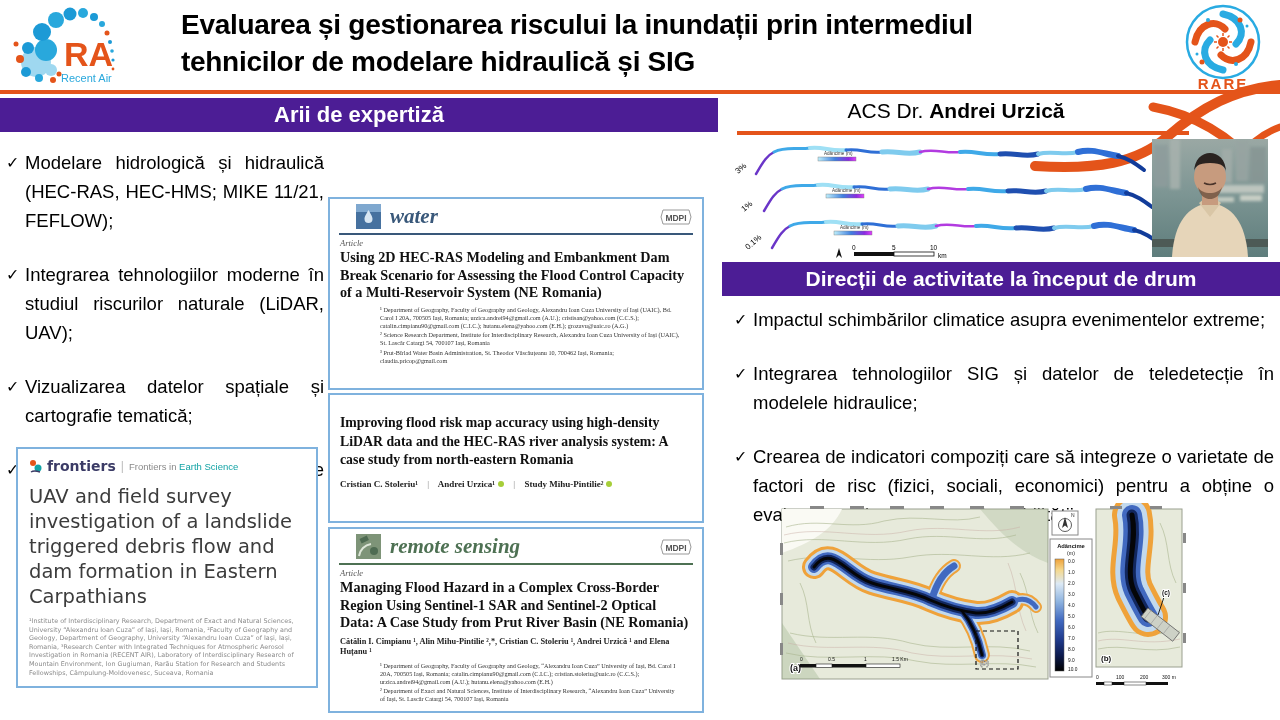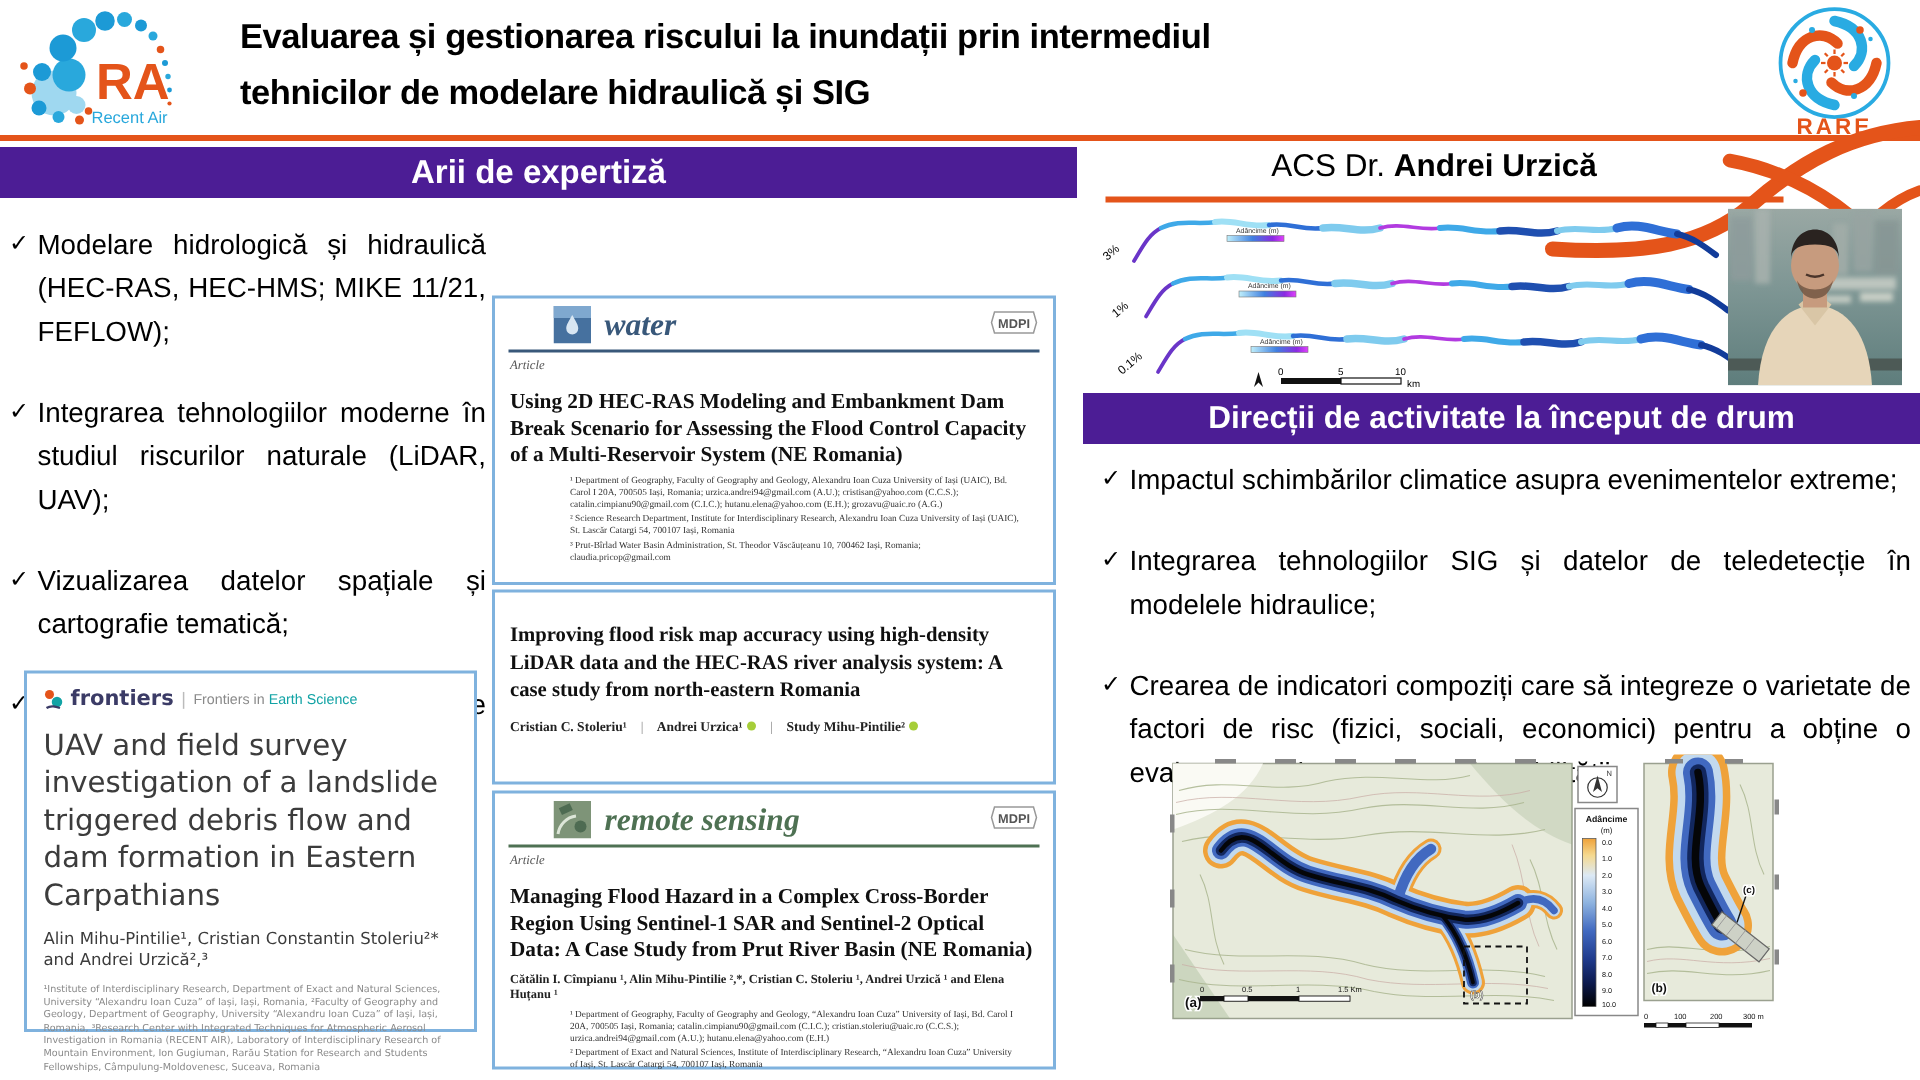--- a/index.html
+++ b/index.html
@@ -1,20 +1,20 @@
 <!DOCTYPE html>
 <html><head>
 <meta charset="utf-8">
 <style>
   html,body{margin:0;padding:0;background:#777;}
   #slide{position:relative;width:1280px;height:720px;background:#fff;overflow:hidden;
          font-family:"Liberation Sans",sans-serif;color:#000;}
   .abs{position:absolute;}
   
-  #slide-title{left:160px;top:6px;width:995px;font-size:23px;font-weight:bold;line-height:37px;letter-spacing:-0.3px;}
+  #slide-title{left:181px;top:6px;width:995px;font-size:28px;font-weight:bold;line-height:37px;letter-spacing:-0.3px;}
   #orange-rule{left:0;top:90px;width:1280px;height:4px;background:#E4541A;}
   .banner{background:#4c1d95;color:#fff;font-weight:bold;text-align:center;}
   #left-banner{left:0;top:98px;width:718px;height:34px;font-size:22px;line-height:33px;}
   #right-banner{left:722px;top:262px;width:558px;height:34px;font-size:21px;line-height:33px;}
   #person-header{left:730px;top:99px;width:452px;text-align:center;font-size:21px;}
   #person-underline{left:737px;top:131px;width:452px;height:4px;background:#E4541A;}
   
   .bullets{text-align:justify;font-size:18.5px;line-height:29px;}
   #left-bullets{left:6px;top:148px;width:318px;}
   #right-bullets{left:734px;top:305px;width:540px;}
@@ -28,26 +28,26 @@
   .f-div{color:#BBB;font-size:12px;}
   .f-series{font-size:9.5px;color:#8A8A8A;}
   .f-series b{color:#12A3A5;font-weight:normal;}
   .f-title{font-family:"DejaVu Sans",sans-serif;font-size:19.5px;line-height:25px;color:#3C3C3C;margin-top:9px;}
   .f-authors{font-family:"DejaVu Sans",sans-serif;font-size:11px;line-height:14px;color:#3C3C3C;margin-top:10px;font-weight:500;}
   .f-affil{font-family:"DejaVu Sans",sans-serif;font-size:6.4px;line-height:8.6px;color:#8A8A8A;margin-top:8px;}
   
   #water-box{left:328px;top:197px;width:376px;height:193px;}
   #ciwem-box{left:328px;top:393px;width:376px;height:130px;padding:8px 10px;}
   #remote-box{left:328px;top:527px;width:376px;height:186px;}
-  .j-head{display:flex;padding:5px 9px 4px 9px;margin-left:30px;}
+  .j-head{display:flex;align-items:center;padding:5px 9px 4px 26px;}
   .j-name{font-family:"Liberation Serif",serif;font-style:italic;font-weight:bold;font-size:21px;margin-left:9px;}
   .j-rule{height:2px;margin:0 9px;}
   .j-body{padding:3px 10px 0 10px;}
   .j-kind{font-family:"Liberation Serif",serif;font-style:italic;font-size:8.5px;color:#555;}
-  .j-title{font-family:"Liberation Serif",serif;font-weight:bold;font-size:14.2px;line-height:17.5px;color:#101010;margin-top:12px;}
+  .j-title{font-family:"Liberation Serif",serif;font-weight:bold;font-size:14.2px;line-height:17.5px;color:#101010;margin-top:1px;}
   .j-authors{font-family:"Liberation Serif",serif;font-size:8.3px;line-height:10.5px;color:#222;margin-top:5px;font-weight:bold;}
   .j-affil{font-family:"Liberation Serif",serif;font-size:6.2px;line-height:8.2px;color:#333;margin-top:4px;margin-left:40px;width:300px;}
   .j-affil div{margin-bottom:1px;}
   
   .c-row{display:flex;align-items:flex-start;}
   .c-type{font-size:8px;letter-spacing:1.5px;color:#333;border-bottom:1px solid #333;padding-bottom:2px;white-space:nowrap;margin-top:4px;}
   .c-brand{font-size:16px;font-weight:800;color:#1D3176;letter-spacing:-0.5px;margin-left:38px;}
   .c-sub{font-size:4.3px;line-height:5px;color:#999;width:52px;margin-left:2px;margin-top:5px;}
   .c-jr{margin-left:4px;margin-top:1px;}
   .c-jp{font-size:4.5px;color:#999;display:block;}
@@ -170,21 +170,20 @@
         <path d="M2,13 C5,11 8,12 11,13" stroke="#3B3B66" stroke-width="1.5" fill="none"></path>
       </svg>
       <span class="f-brand">frontiers</span>
       <span class="f-div">|</span>
       <span class="f-series">
         <span>Frontiers in</span>
         <b>Earth Science</b>
       </span>
     </div>
     <div class="f-title">UAV and field survey investigation of a landslide triggered debris flow and dam formation in Eastern Carpathians</div>
-    <div class="f-authors">Alin Mihu-Pintilie¹, Cristian Constantin Stoleriu²* and Andrei Urzică²,³</div>
     <div class="f-affil">¹Institute of Interdisciplinary Research, Department of Exact and Natural Sciences, University “Alexandru Ioan Cuza” of Iași, Iași, Romania, ²Faculty of Geography and Geology, Department of Geography, University “Alexandru Ioan Cuza” of Iași, Iași, Romania, ³Research Center with Integrated Techniques for Atmospheric Aerosol Investigation in Romania (RECENT AIR), Laboratory of Interdisciplinary Research of Mountain Environment, Ion Gugiuman, Rarău Station for Research and Students Fellowships, Câmpulung-Moldovenesc, Suceava, Romania</div>
   </div>
 
   <div class="abs artbox" id="water-box">
     <div class="j-head">
       <svg width="25" height="25" viewBox="0 0 25 25">
         <rect width="25" height="25" fill="#46719F"></rect>
         <rect width="25" height="8" fill="#7FA8CF"></rect>
         <path d="M12.5,6 C10,10.5 8.5,12.5 8.5,15 a4,4 0 0 0 8,0 C16.5,12.5 15,10.5 12.5,6Z" fill="#D8E6F2"></path>
       </svg>

